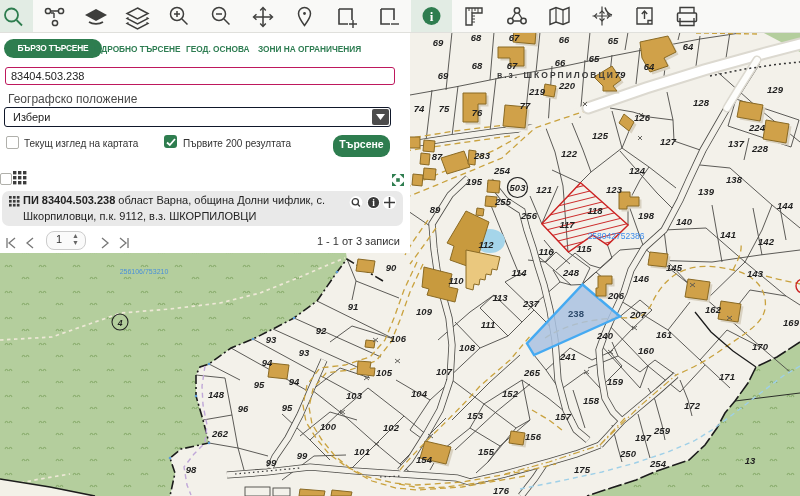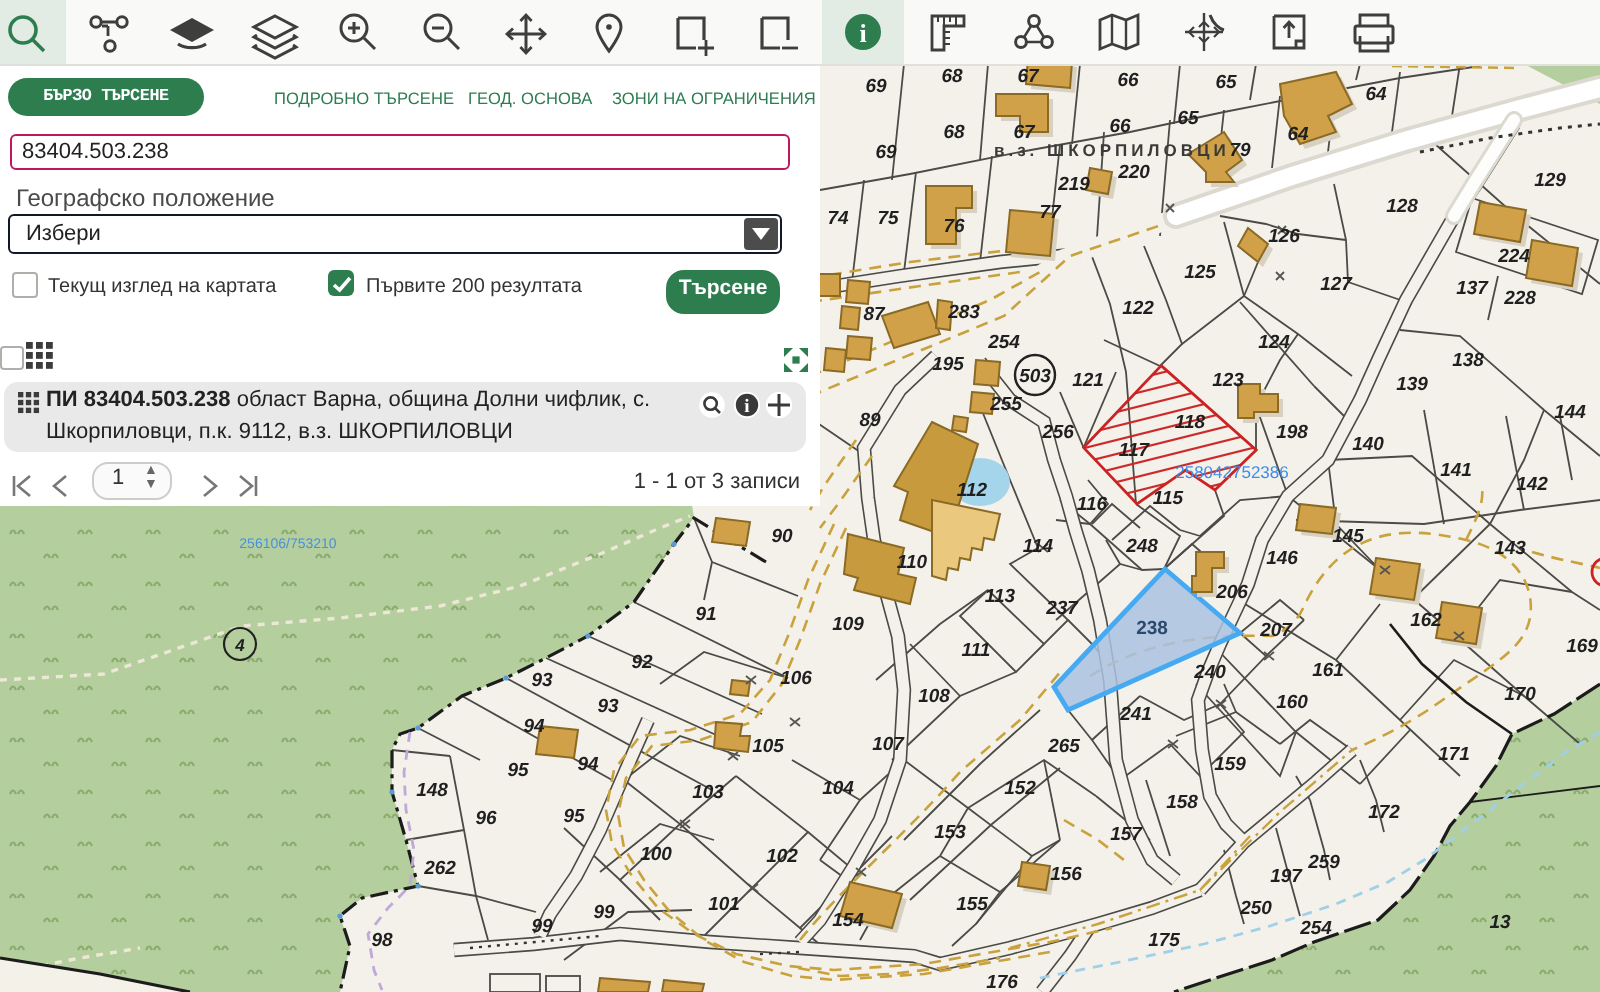--- a/index.html
+++ b/index.html
@@ -2,22 +2,22 @@
 <html><head>
 <meta charset="utf-8">
 <style>
   html,body{margin:0;padding:0;}
   body{width:800px;height:496px;overflow:hidden;font-family:"Liberation Sans",sans-serif;position:relative;background:#f3f1ea;}
   #map{position:absolute;left:0;top:0;z-index:0;}
   #toolbar{position:absolute;left:0;top:0;width:800px;height:32px;background:#f9f9f7;border-bottom:1px solid #e0e0dc;z-index:5;}
   .tsel{position:absolute;top:0;height:32px;background:#e2ece4;}
   .ticon{position:absolute;top:0;}
   #panel{position:absolute;left:0;top:32px;width:410px;height:221px;background:#ffffff;z-index:4;}
-  .tabpill{position:absolute;left:4px;top:7px;width:98px;height:19px;background:#2e7d4f;border-radius:10px;color:#fff;font-weight:bold;font-size:8.4px;text-align:center;line-height:19px;white-space:nowrap;letter-spacing:-0.2px;font-family:Liberation Mono, monospace;}
-  .tablink{position:absolute;top:12px;color:#2e7d52;font-weight:normal;font-size:8.3px;white-space:nowrap;margin-left:48px;}
+  .tabpill{position:absolute;left:4px;top:7px;width:98px;height:19px;background:#2e7d4f;border-radius:10px;color:#fff;font-weight:bold;font-size:8.4px;text-align:center;line-height:19px;white-space:nowrap;letter-spacing:-0.2px;}
+  .tablink{position:absolute;top:12px;color:#2e7d52;font-weight:bold;font-size:8.3px;white-space:nowrap;}
   .inp{position:absolute;left:5px;top:35px;width:378px;height:14px;border:1px solid #be185d;border-radius:3px;padding:1px 5px;font-size:11px;color:#222;line-height:14px;}
   .lbl{position:absolute;left:8px;top:60px;font-size:12px;color:#4a4a4a;}
   .sel{position:absolute;left:4px;top:75px;width:385px;height:18px;border:1px solid #0f172a;border-radius:3px;background:#fff;font-size:11px;color:#222;line-height:18px;}
   .btn{position:absolute;left:333px;top:103px;width:57px;height:22px;background:#2e7d4f;border-radius:9px;color:#fff;font-weight:bold;font-size:10.5px;text-align:center;line-height:18px;}
   .cbl{position:absolute;font-size:10px;color:#333;}
   .resrow{position:absolute;left:2px;top:159px;width:401px;height:35px;background:#e9e9e9;border-radius:7px;font-size:11px;color:#222;}
   .pager{position:absolute;top:199px;left:0;width:410px;height:22px;font-size:11px;color:#333;}
 </style>
 </head>
 <body>

